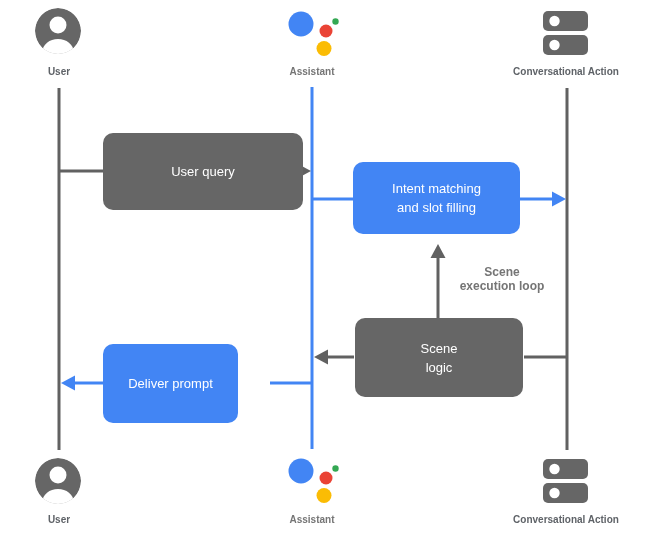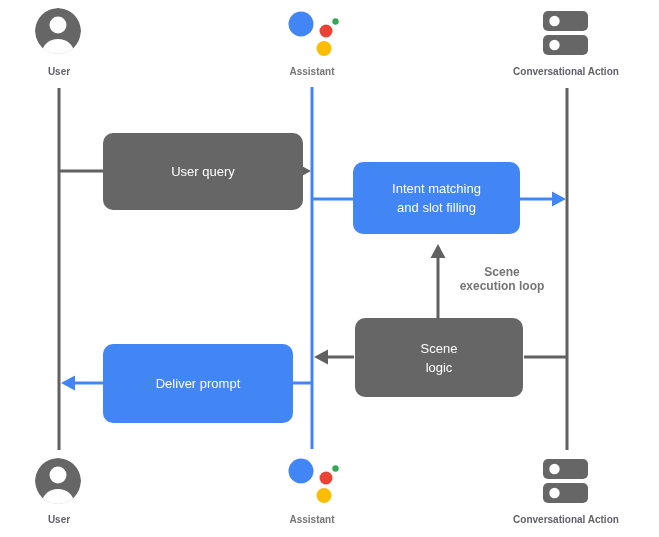--- a/index.html
+++ b/index.html
@@ -19,21 +19,21 @@
   .f-green{fill:var(--logo-green);}
 
   
   .box{position:absolute;border-radius:10px;display:flex;align-items:center;justify-content:center;
        color:#fff;font-size:13px;line-height:19px;text-align:center;white-space:pre-line;}
   .box.blue{background:var(--blue);}
   .box.gray{background:var(--box-gray);}
   .box-user-query{left:103px;top:133px;width:200px;height:77px;}
   .box-intent{left:353px;top:162px;width:167px;height:72px;}
   .box-scene-logic{left:355px;top:318px;width:168px;height:79px;}
-  .box-deliver-prompt{left:103px;top:344px;width:190px;height:79px;text-align:center;}
+  .box-deliver-prompt{left:103px;top:344px;width:135px;height:79px;text-align:center;}
 
   
   .actor-label{position:absolute;font-weight:bold;font-size:10px;line-height:14px;
                color:var(--label-dark);text-align:center;}
   .actor-label.light{color:var(--label-light);}
   .lbl-user-top{left:19px;top:65px;width:80px;}
   .lbl-assistant-top{left:262px;top:65px;width:100px;}
   .lbl-action-top{left:476px;top:65px;width:180px;}
   .lbl-user-bottom{left:19px;top:513px;width:80px;}
   .lbl-assistant-bottom{left:262px;top:513px;width:100px;}

